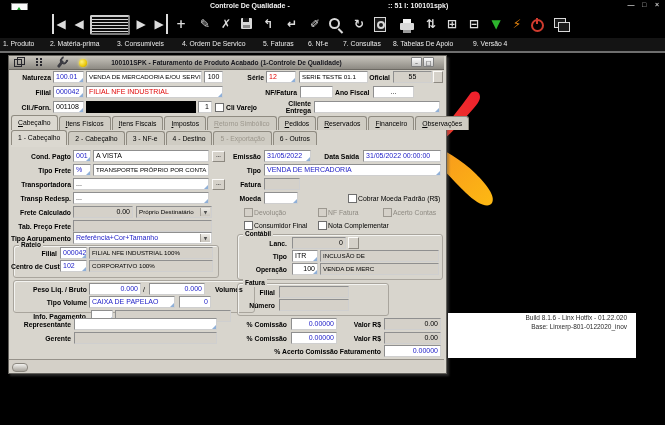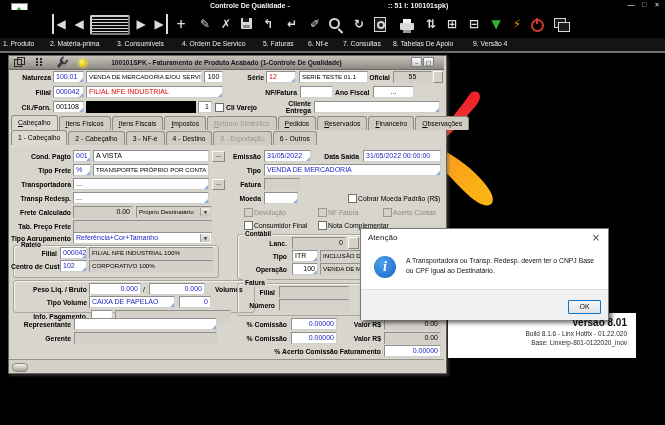--- a/index.html
+++ b/index.html
@@ -339,29 +339,18 @@
 
     <div class="L" style="left:150px;top:290px;width:222px">% Acerto Comissão Faturamento</div>
     <div class="F b rt" style="left:375px;top:289px;width:57px">0.00000</div>
 
     <div class="statusbar">
       <span class="grip"></span>
     </div>
   </div>
 
   <div id="version">
-    <div class="v1">Versão  8.01</div>
     <div class="v2">Build 8.1.6 - Linx Hotfix - 01.22.020</div>
     <div class="v2">Base: Linxerp-801-0122020_inov</div>
   </div>
 
-  <div id="dlg">
-    <div class="dlg-title">Atenção</div>
-    <div class="dlg-x">×</div>
-    <div class="dlg-ico">i</div>
-    <div class="dlg-line" style="top:27px">A Transportadora ou Transp. Redesp. devem ter o CNPJ Base</div>
-    <div class="dlg-line" style="top:37px">ou CPF igual ao Destinatário.</div>
-    <div class="dlg-foot">
-      <div class="dlg-ok">OK</div>
-    </div>
-  </div>
 
 </div>
 
 </body></html>

